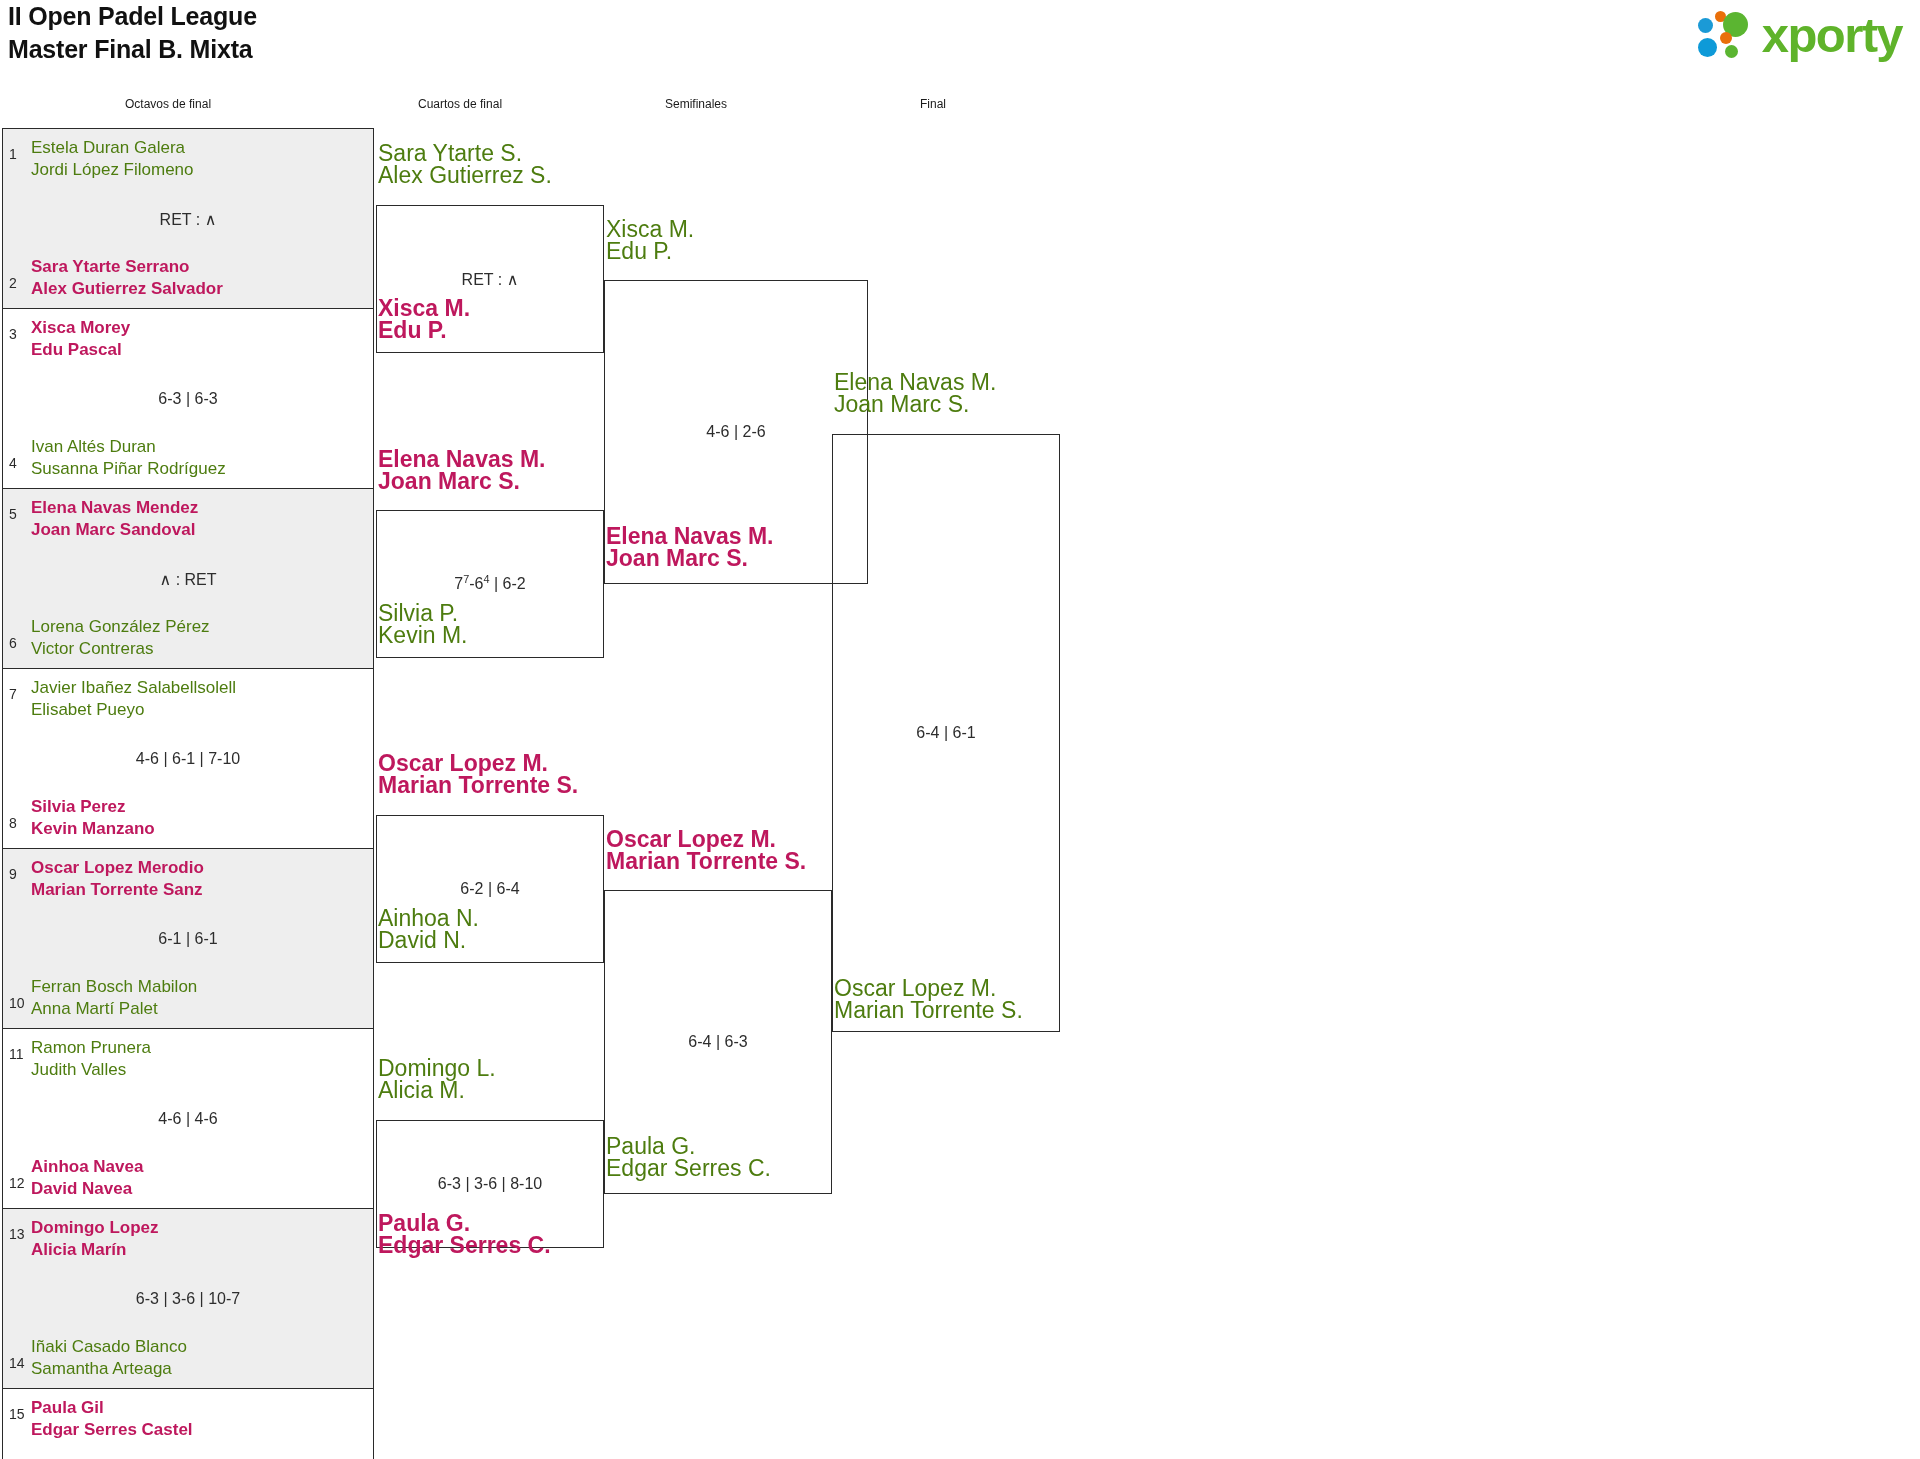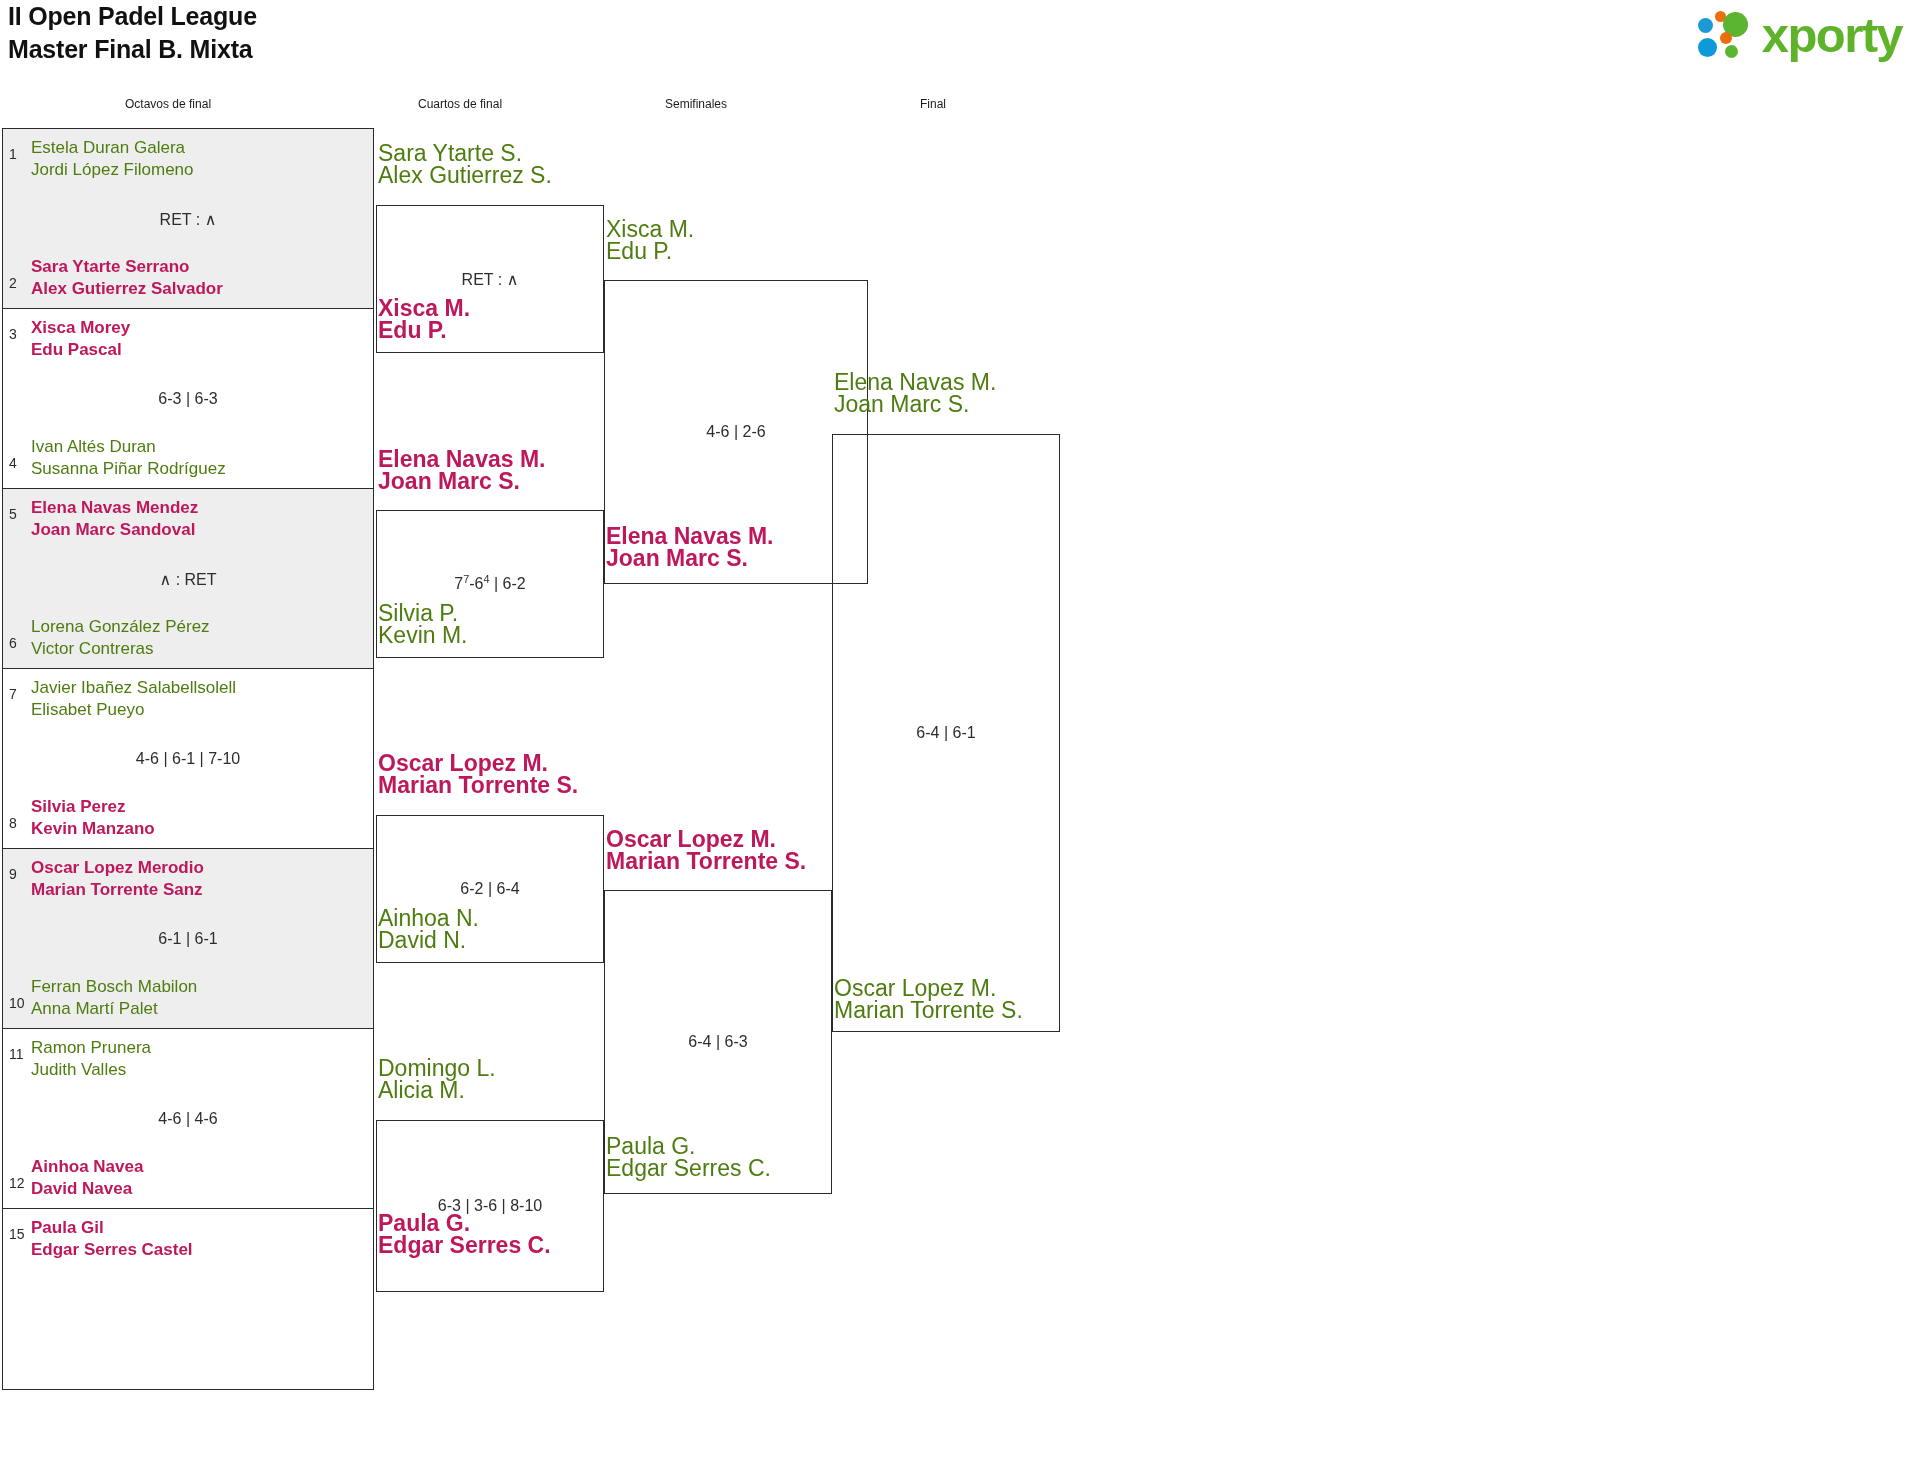--- a/index.html
+++ b/index.html
@@ -162,20 +162,33 @@
         <div class="pname">Judith Valles</div>
       </div>
       <div class="r1-score">4-6 | 4-6</div>
       <span class="r1-seed bot">12</span>
       <div class="r1-team bot">
         <div class="pname win">Ainhoa Navea</div>
         <div class="pname win">David Navea</div>
       </div>
     </div>
 
+    <div class="r1-match shade">
+      <span class="r1-seed top">13</span>
+      <div class="r1-team top">
+        <div class="pname win">Domingo Lopez</div>
+        <div class="pname win">Alicia Marín</div>
+      </div>
+      <div class="r1-score">6-3 | 3-6 | 10-7</div>
+      <span class="r1-seed bot">14</span>
+      <div class="r1-team bot">
+        <div class="pname">Iñaki Casado Blanco</div>
+        <div class="pname">Samantha Arteaga</div>
+      </div>
+    </div>
 
     <div class="r1-match">
       <span class="r1-seed top">15</span>
       <div class="r1-team top">
         <div class="pname win">Paula Gil</div>
         <div class="pname win">Edgar Serres Castel</div>
       </div>
 
     </div>
 
@@ -214,21 +227,21 @@
   </div>
   <div class="tm" style="left:378px; top:907px;">
     <div class="pname">Ainhoa N.</div>
     <div class="pname">David N.</div>
   </div>
 
   <div class="tm" style="left:378px; top:1057px;">
     <div class="pname">Domingo L.</div>
     <div class="pname">Alicia M.</div>
   </div>
-  <div class="bx" style="left:376px; top:1120px; width:228px; height:172px;padding-left:9px;">
+  <div class="bx" style="left:376px; top:1120px; width:228px; height:128px;padding-left:9px;">
     <div class="bx-score">6-3 | 3-6 | 8-10</div>
   </div>
   <div class="tm" style="left:378px; top:1212px;">
     <div class="pname win">Paula G.</div>
     <div class="pname win">Edgar Serres C.</div>
   </div>
 
   <div class="tm" style="left:606px; top:218px;">
     <div class="pname">Xisca M.</div>
     <div class="pname">Edu P.</div>

